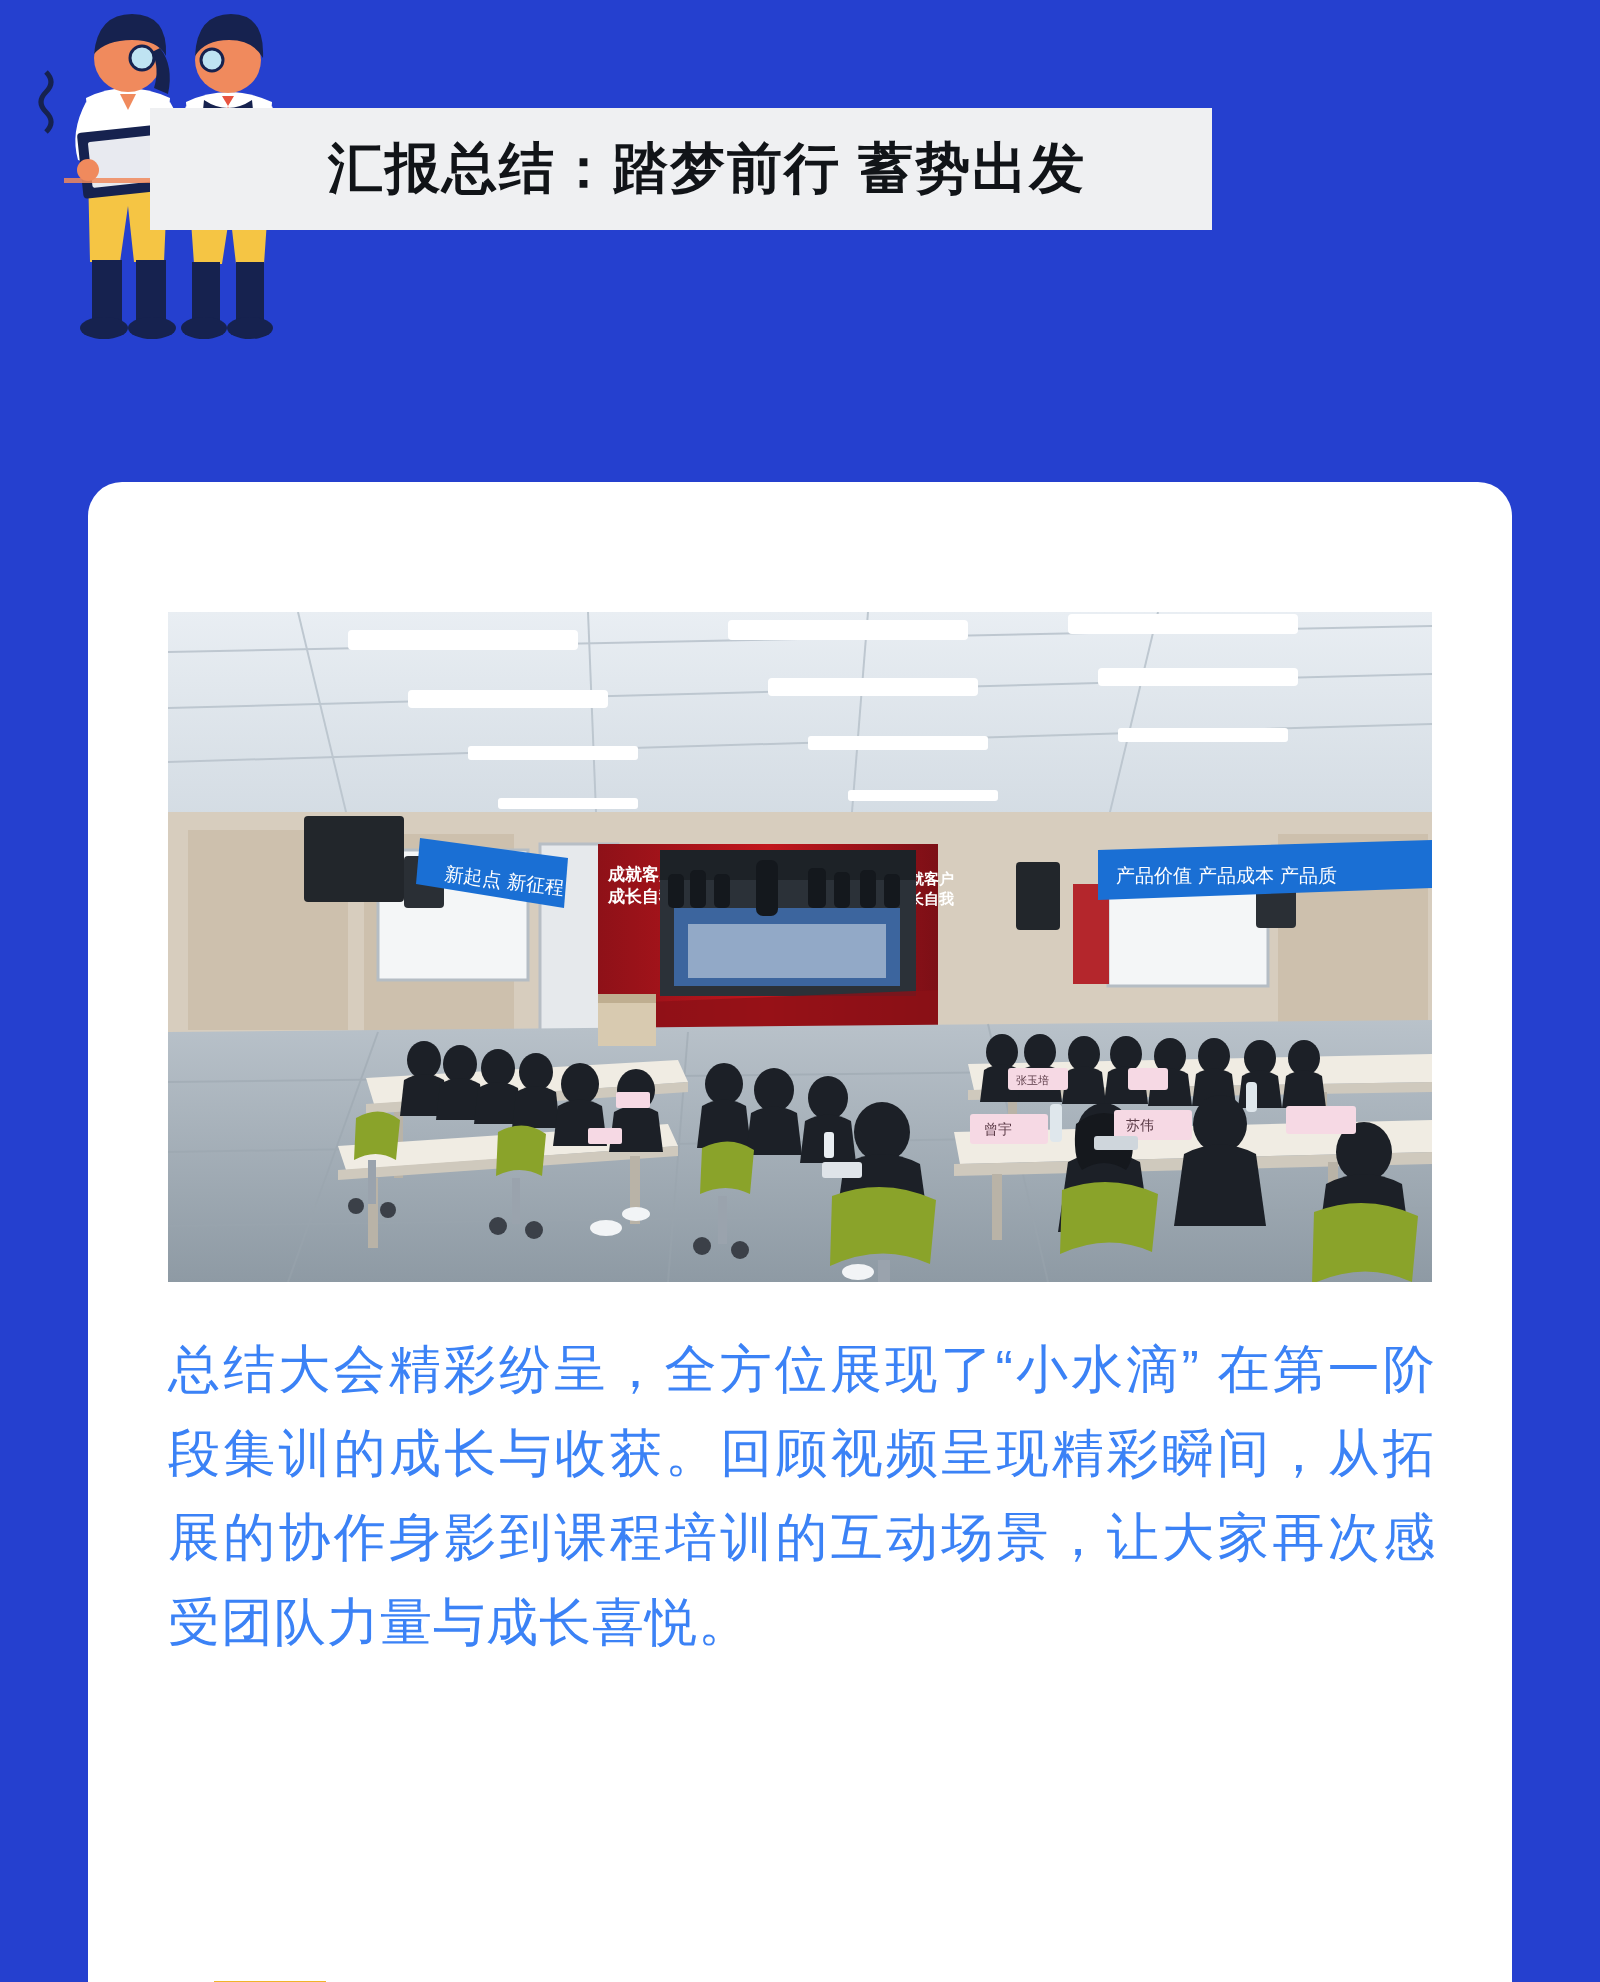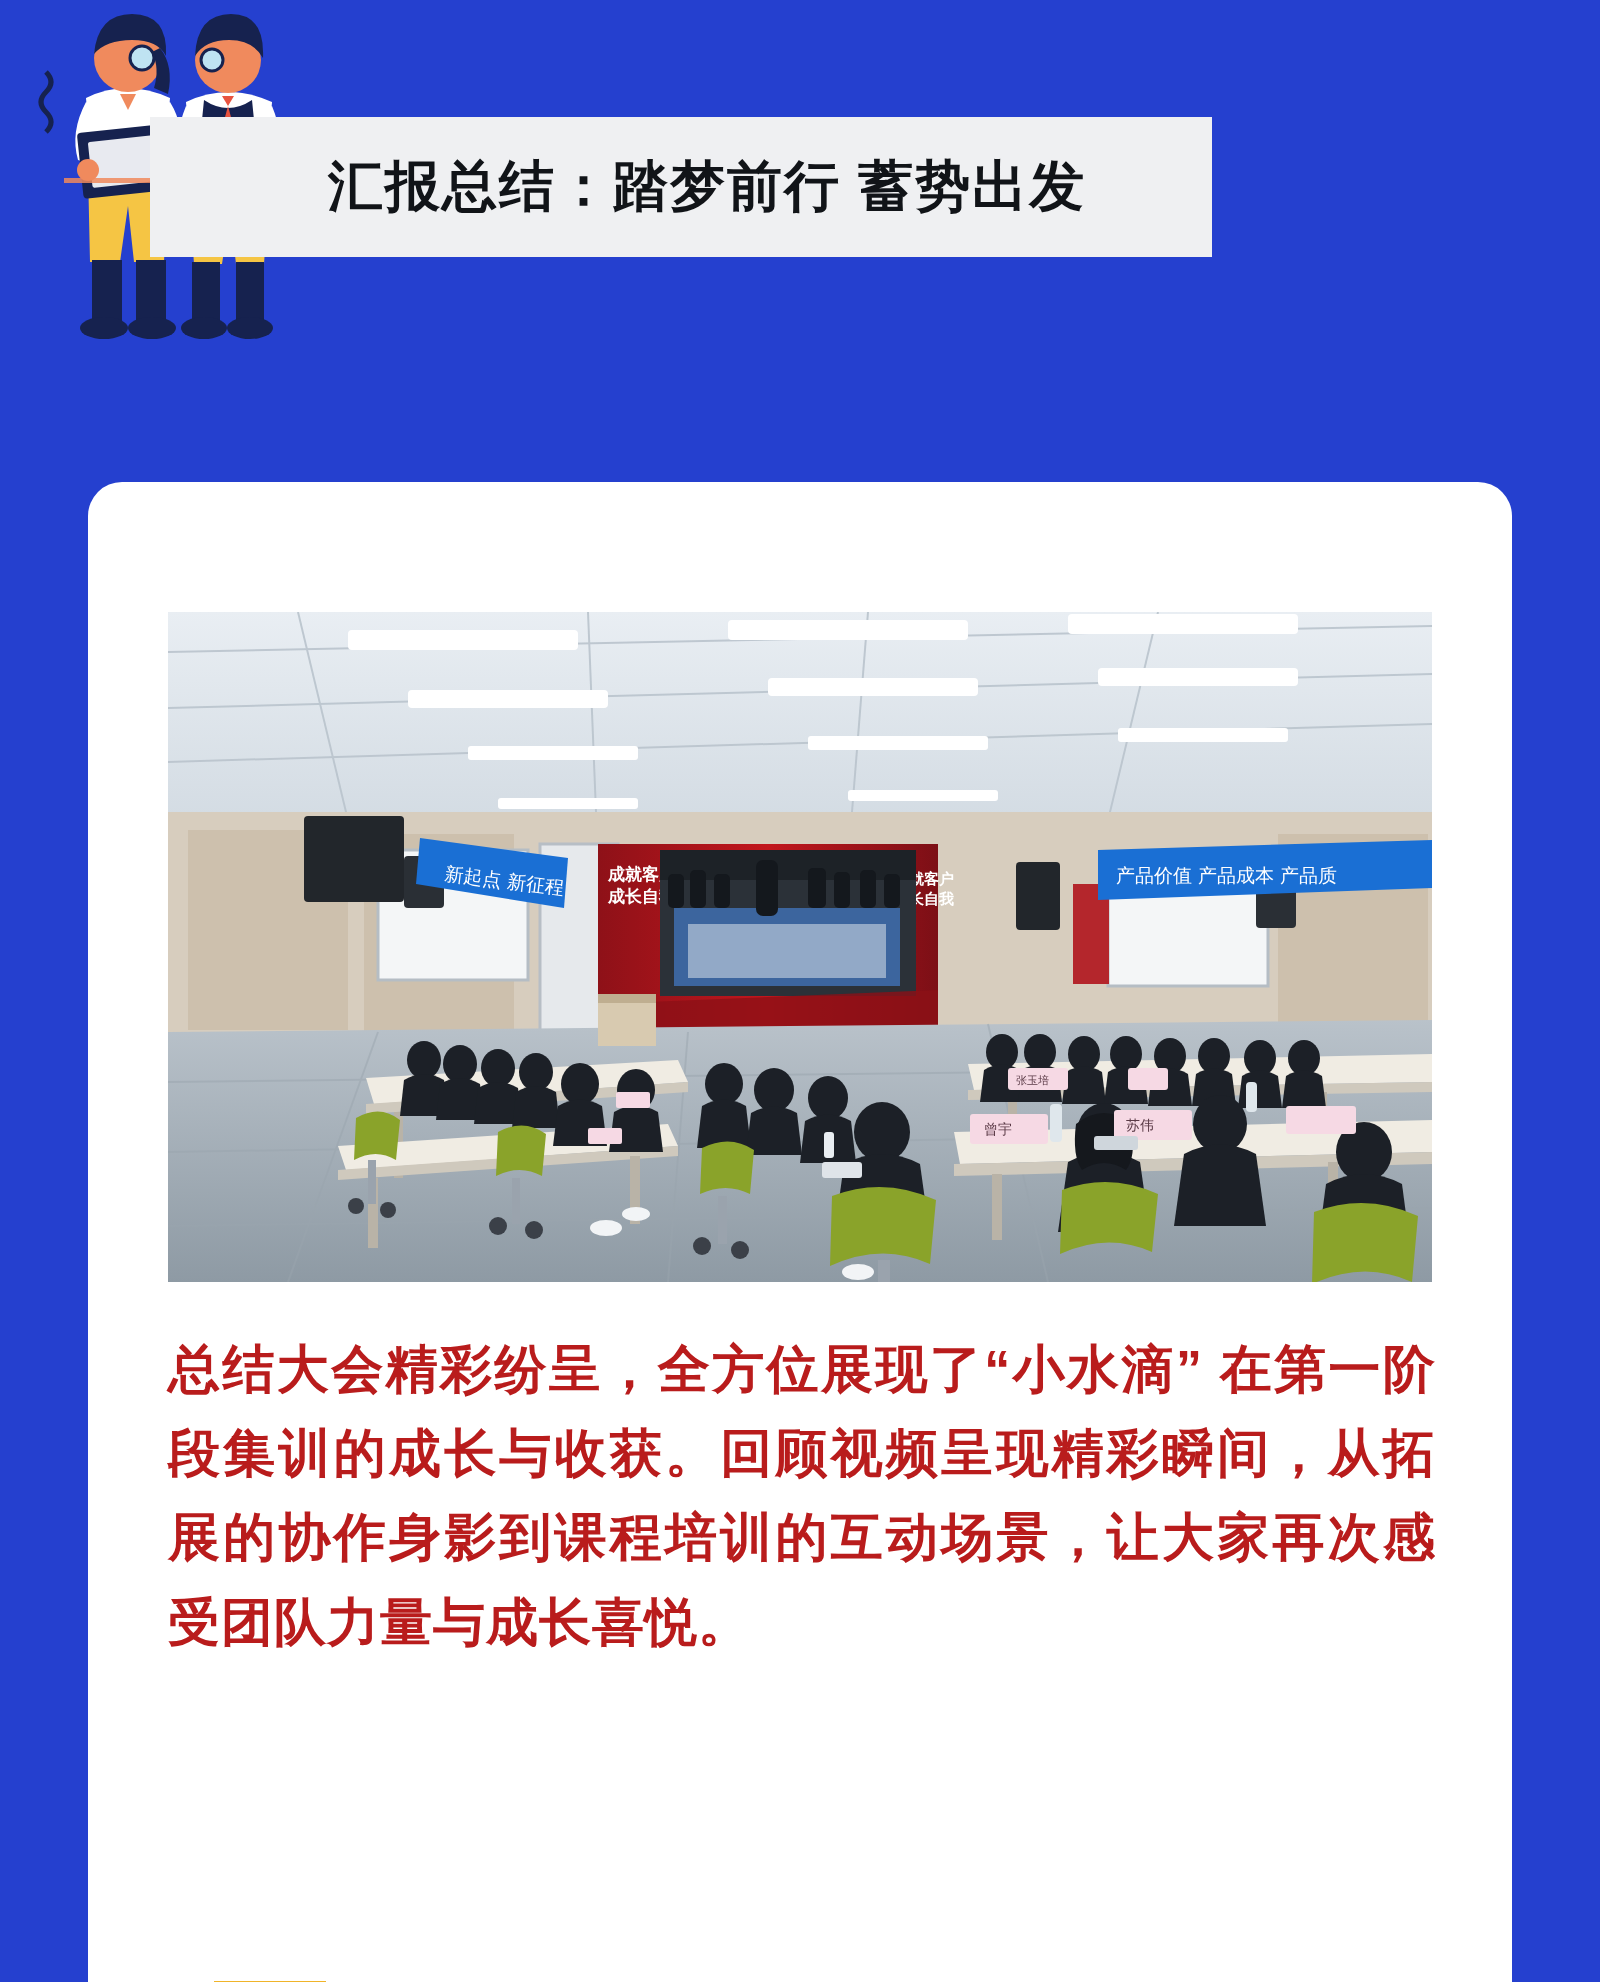--- a/index.html
+++ b/index.html
@@ -18,25 +18,24 @@
   
   .header {
     position: relative;
     height: 380px;
   }
   .title-band {
     position: absolute;
     left: 150px;
     top: 108px;
     width: 1062px;
-    height: 140px;
+    height: 122px;
     background: #eff0f2;
     display: flex;
     align-items: center;
-    margin-top: 9px;
   }
   .title-text {
     font-size: 55px;
     font-weight: 700;
     color: #111418;
     letter-spacing: 2px;
     padding-left: 178px;
     white-space: nowrap;
   }
 
@@ -72,22 +71,22 @@
   }
   .photo-wrap svg { display: block; }
 
   .body-text {
     position: absolute;
     left: 80px;
     top: 845px;
     width: 1268px;
     font-size: 52px;
     line-height: 1.62;
-    color: #b91c1c;
-    font-weight: 700;
+    color: #3b82f6;
+    font-weight: 400;
     text-align: justify;
     letter-spacing: 1px;
   }
 
   .corner-mark {
     position: absolute;
     left: 126px;
     top: 1499px;
     width: 112px;
     height: 110px;

